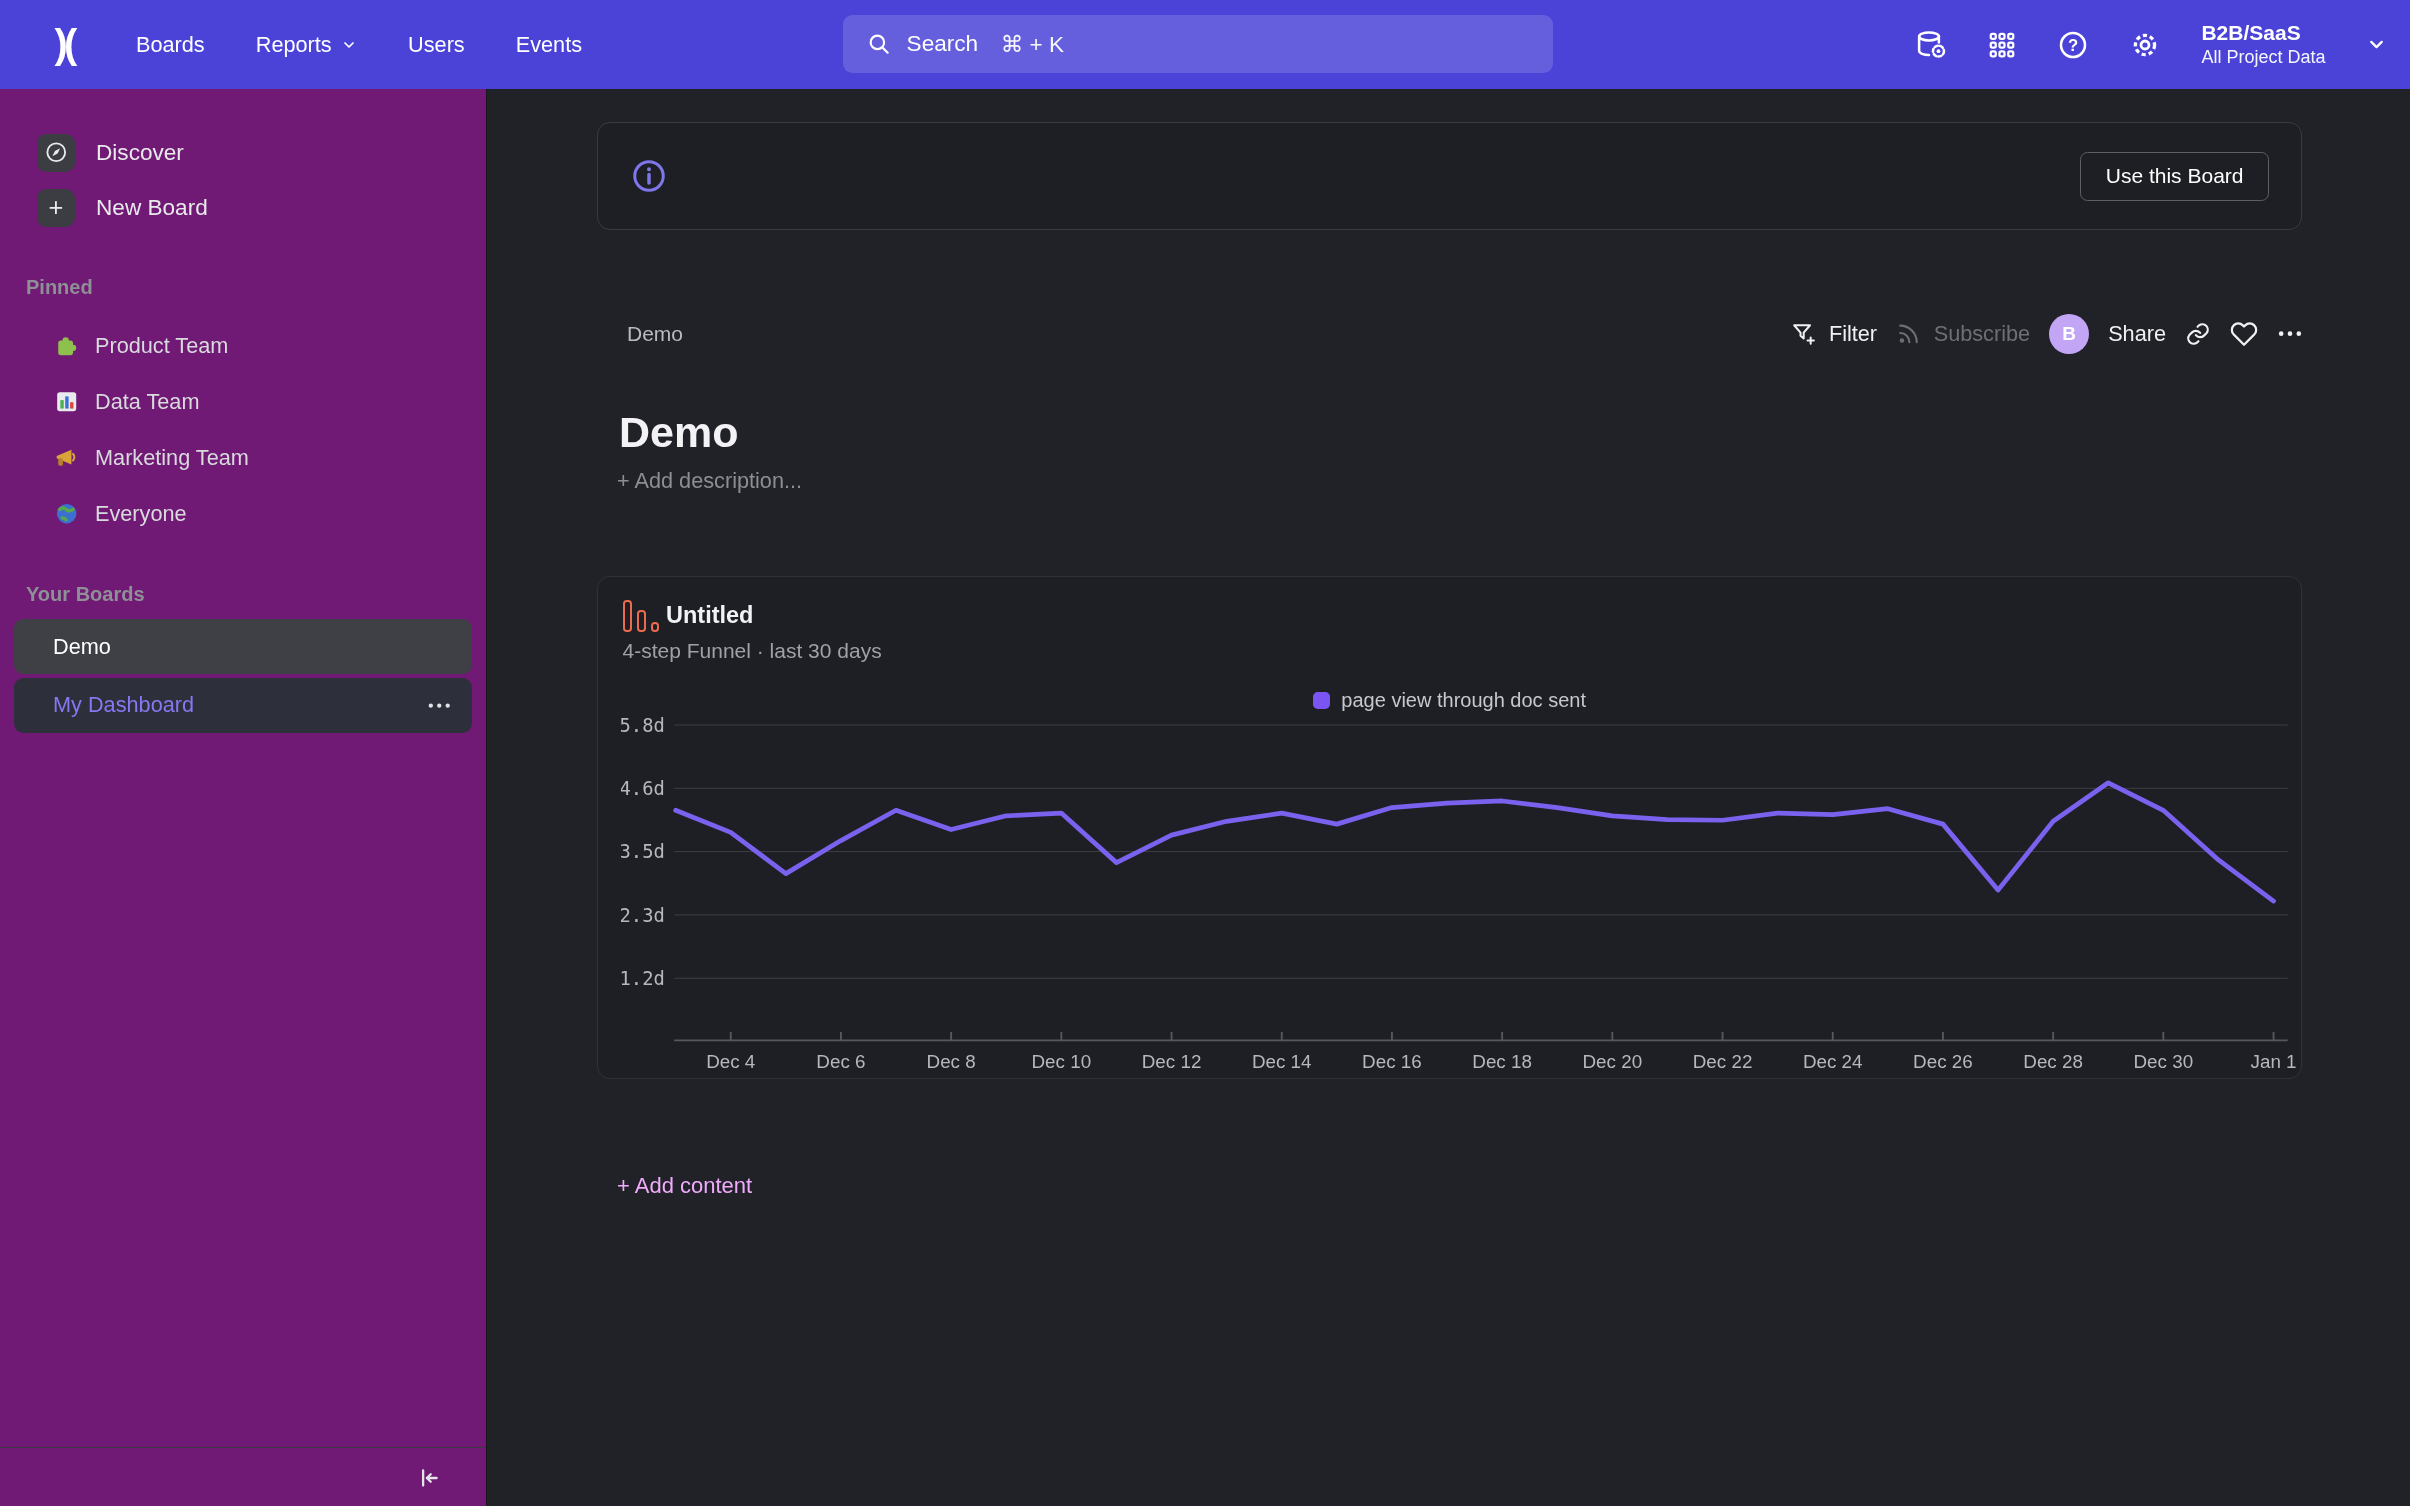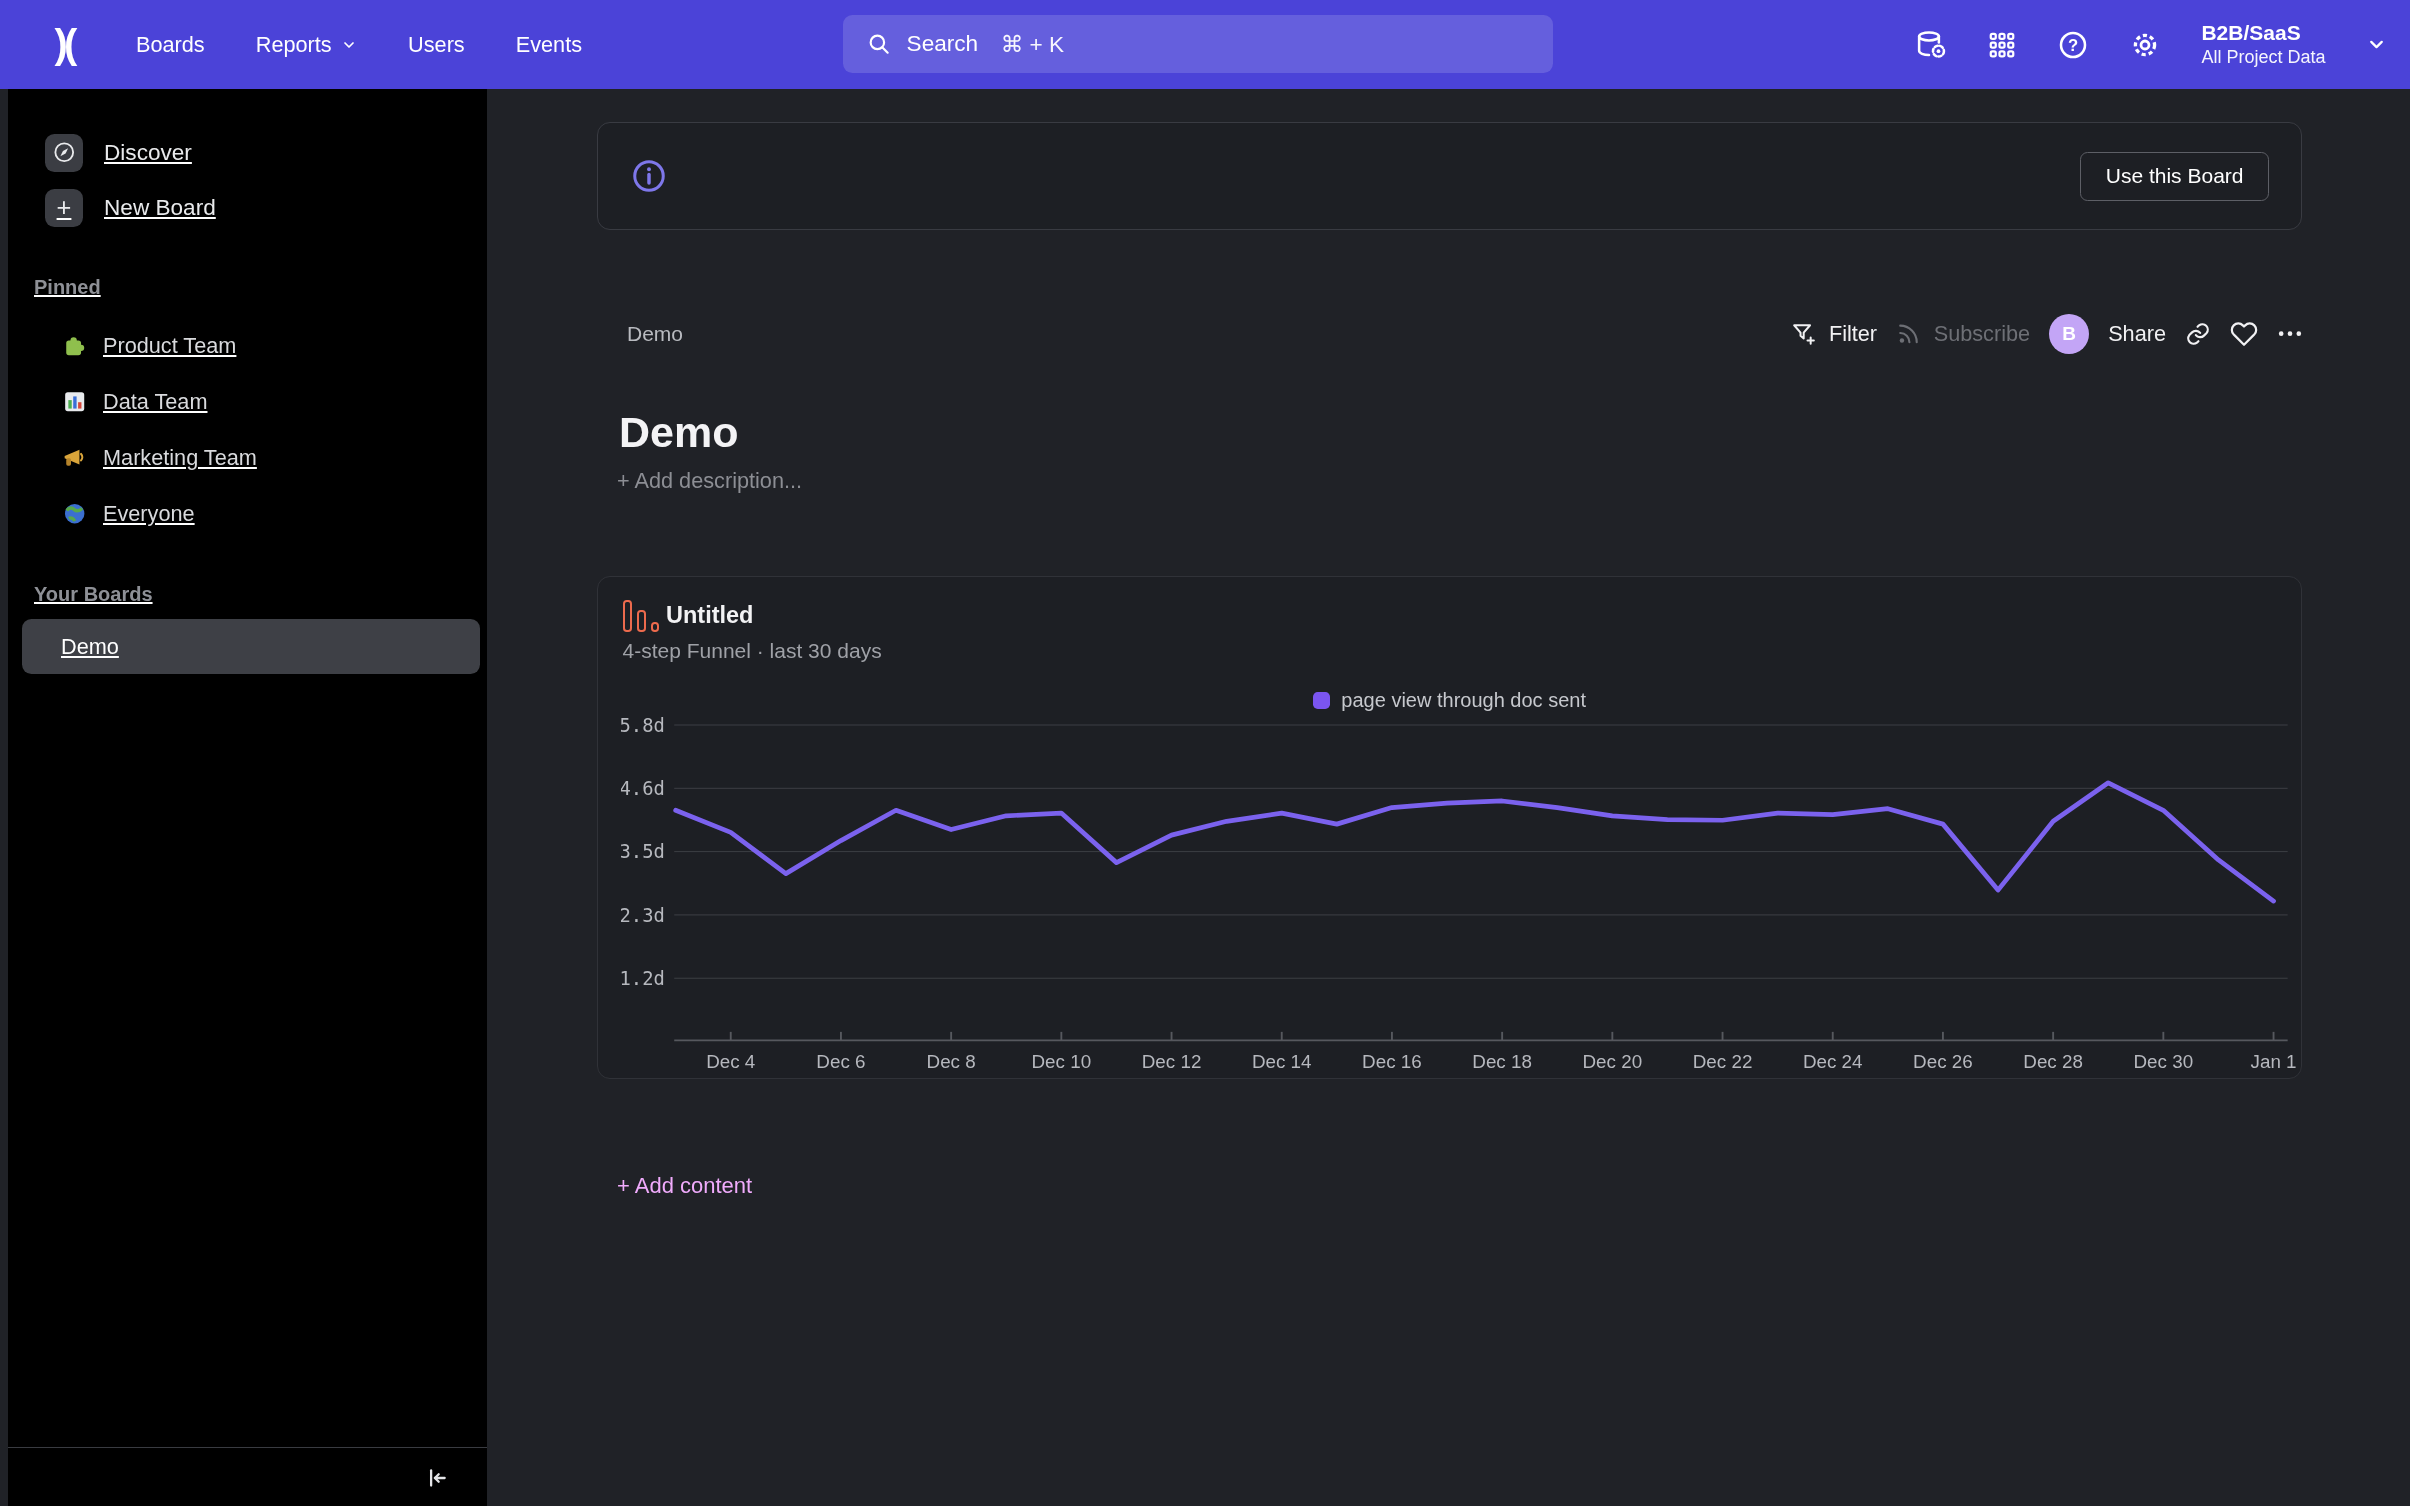--- a/index.html
+++ b/index.html
@@ -15,21 +15,21 @@
   .search{position:absolute;left:843px;top:15px;width:710px;height:58px;background:rgba(255,255,255,.15);
           border-radius:9.4px;display:flex;align-items:center;padding:0 22.6px;gap:15px;font-size:22.6px;cursor:text;}
   .search .shortcut{margin-left:7.5px;opacity:.95;}
   .nav-right{position:absolute;right:24.5px;top:0;height:89px;display:flex;align-items:center;gap:40px;}
   .nav-ic{display:flex;align-items:center;justify-content:center;cursor:pointer;}
   .project{line-height:1.25;cursor:pointer;}
   .project .pname{font-size:21px;font-weight:700;}
   .project .pscope{font-size:18px;opacity:.95;}
 
   
-  .sidebar{position:absolute;left:8px;top:89px;bottom:0;width:487px;background:#000000;border-right:0.9px solid #17181c;text-decoration:underline;}
+  .sidebar{position:absolute;left:0;top:89px;bottom:0;width:487px;background:#701a75;border-right:0.9px solid #17181c;}
   .side-top{padding-top:36px;}
   .side-row{display:flex;align-items:center;gap:21px;height:55px;padding-left:37px;font-size:22.6px;color:#e9eaec;cursor:pointer;}
   .icon-btn{width:38px;height:38px;border-radius:9.4px;background:#3b3d43;display:flex;align-items:center;justify-content:center;
             font-size:25.4px;color:#e9eaec;}
   .section-label{margin:41px 0 0 26px;font-size:20px;color:#8e9096;font-weight:700;}
   .pinned-list{margin-top:19px;}
   .pinned-row{display:flex;align-items:center;gap:15px;height:56px;padding-left:54px;font-size:21.7px;color:#d9dadd;cursor:pointer;}
   .emoji-icon{width:26px;height:26px;display:flex;align-items:center;justify-content:center;}
   .board-list{margin-top:13px;}
   .board-row{height:55px;border-radius:9.4px;margin:3.8px 14px 0 14px;display:flex;align-items:center;
@@ -216,20 +216,30 @@
             </svg>
         </span>
         <span>Everyone</span>
       </div>
     </div>
 
     <div class="section-label">Your Boards</div>
     <div class="board-list">
       <div class="board-row active">
         <span>Demo</span>
+      </div>
+      <div class="board-row selected">
+        <span>My Dashboard</span>
+        <span class="more">
+          <svg class="ic" width="24.5" height="9.4" viewBox="0 0 26 10">
+              <circle cx="4" cy="5" r="2.3" fill="#e2e3e6"></circle>
+              <circle cx="13" cy="5" r="2.3" fill="#e2e3e6"></circle>
+              <circle cx="22" cy="5" r="2.3" fill="#e2e3e6"></circle>
+            </svg>
+        </span>
       </div>
     </div>
 
     <div class="sidebar-footer">
       <svg class="ic" width="26" height="26" viewBox="0 0 24 24" fill="none" stroke="#e4e5e8" stroke-width="2.1" stroke-linecap="round" stroke-linejoin="round">
         <path d="M7.5 5v14"></path>
           <path d="M20 12H11"></path>
           <path d="M14.5 8.5 11 12l3.5 3.5"></path>
       </svg>
     </div>

